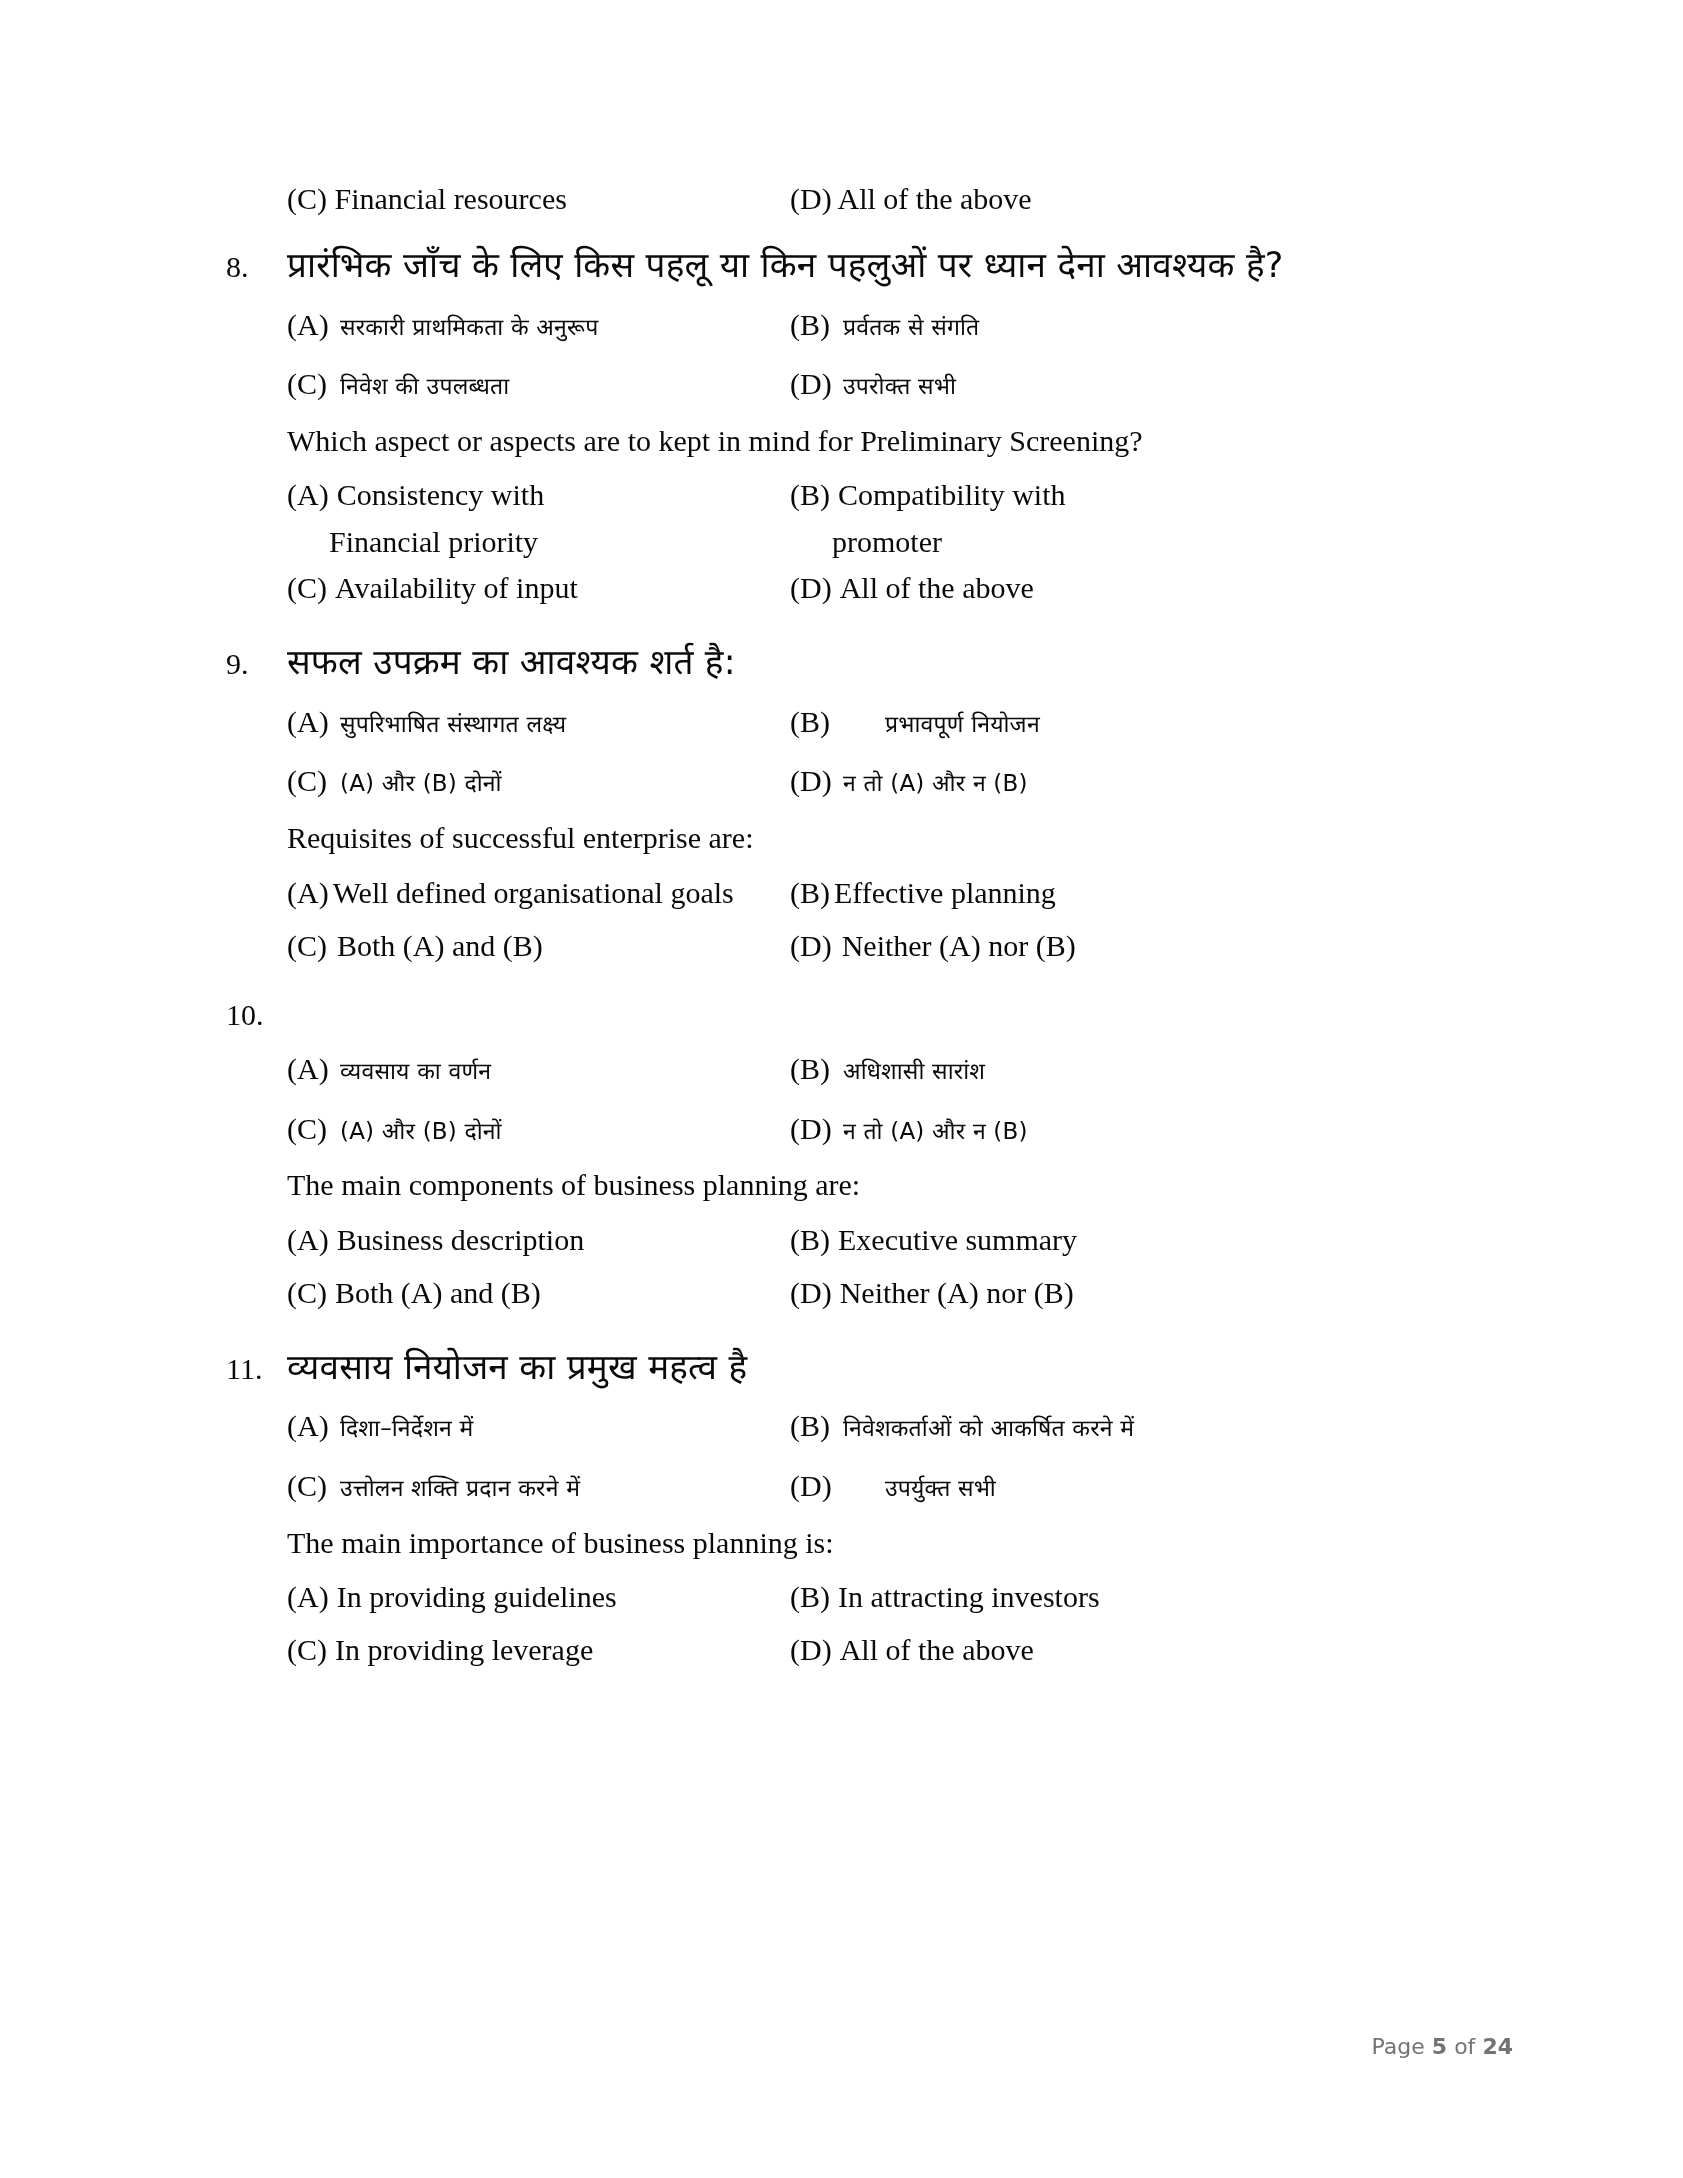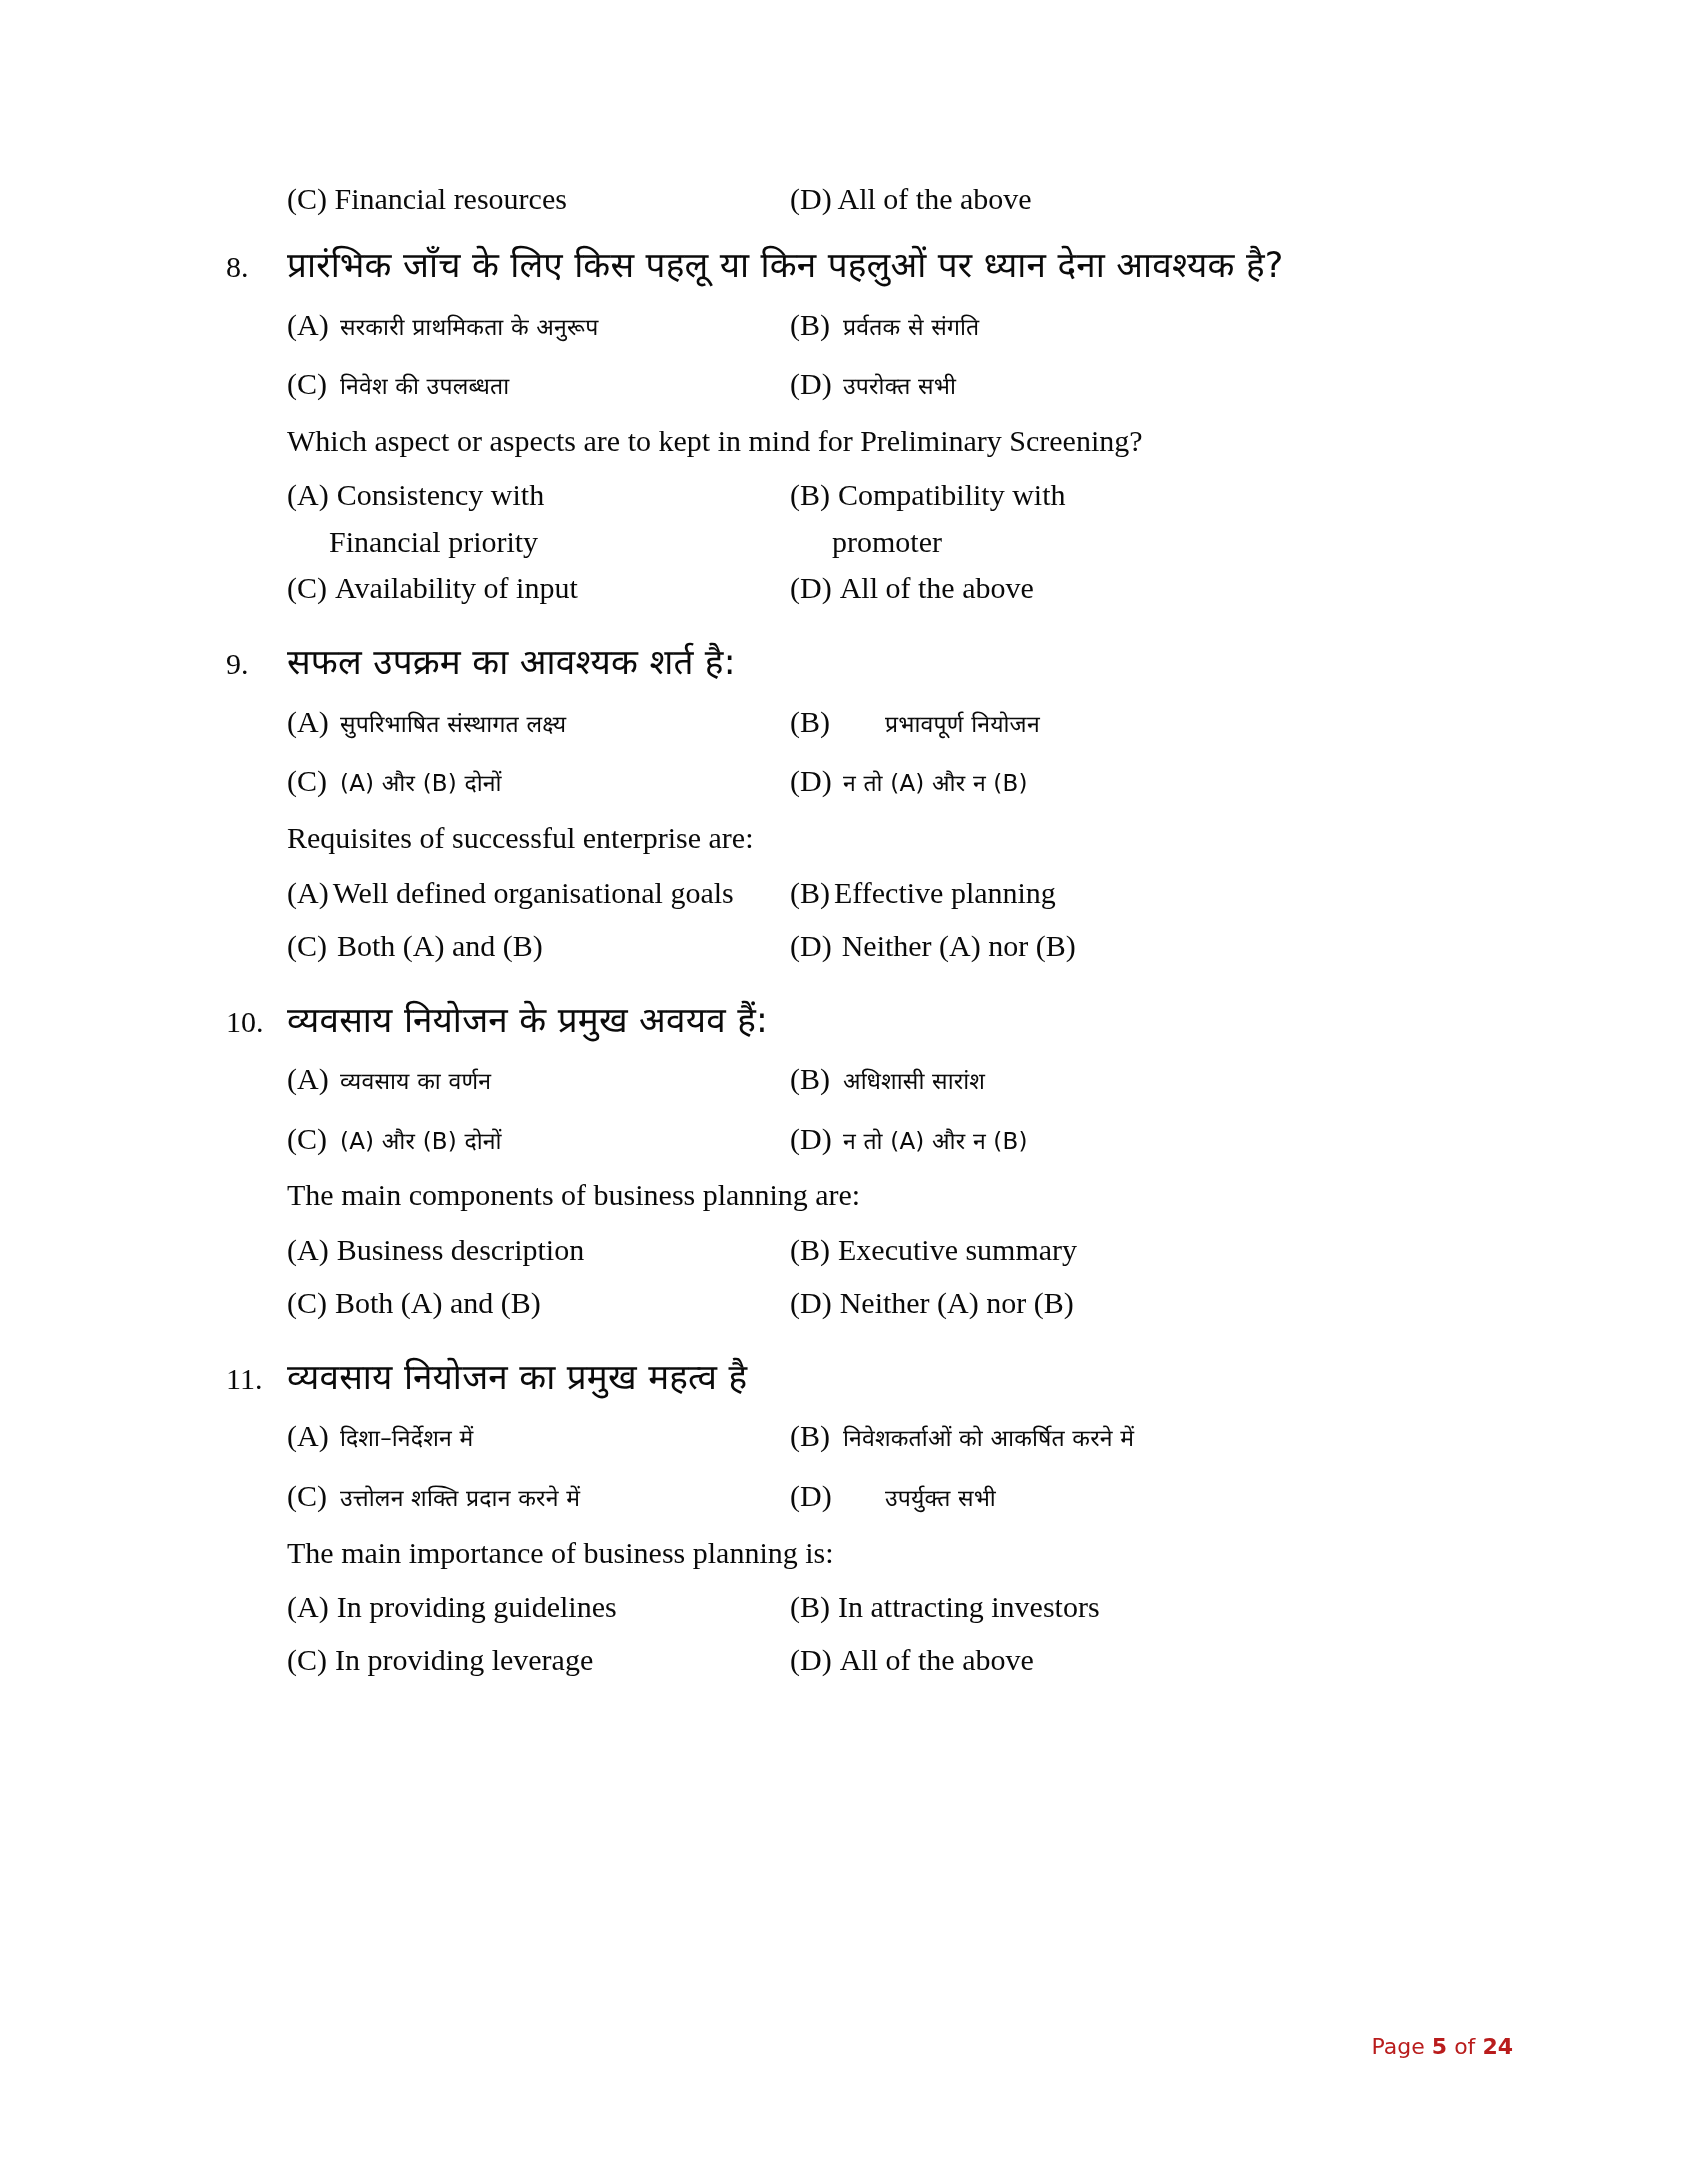--- a/index.html
+++ b/index.html
@@ -99,21 +99,21 @@
 
   .gap-sm { height: 10px; }
   .gap-md { height: 18px; }
 
   .footer {
     position: absolute;
     right: 170px;
     bottom: 119px;
     font-family: "DejaVu Sans", sans-serif;
     font-size: 22px;
-    color: #b91c1c;
+    color: #737373;
   }
   .footer b { font-weight: 700; }
 </style>
 </head>
 <body>
 
 <div class="page">
   <div class="content">
 
     <div class="opts row-en">
@@ -238,21 +238,20 @@
           <span class="otext-en" style="margin-left:10px">Neither (A) nor (B)</span>
         </div>
       </div>
     </div>
 
     <div class="gap-md"></div>
 
     <div>
       <div class="qline">
         <span class="qnum">10.</span>
-        <span class="qtext-hi">व्यवसाय नियोजन के प्रमुख अवयव हैं:</span>
       </div>
 
       <div class="opts row-hi">
         <div class="opt col-a">
           <span class="lbl narrow">(A)</span>
           <span class="otext-hi">व्यवसाय का वर्णन</span>
         </div>
         <div class="opt col-b">
           <span class="lbl narrow">(B)</span>
           <span class="otext-hi">अधिशासी सारांश</span>

